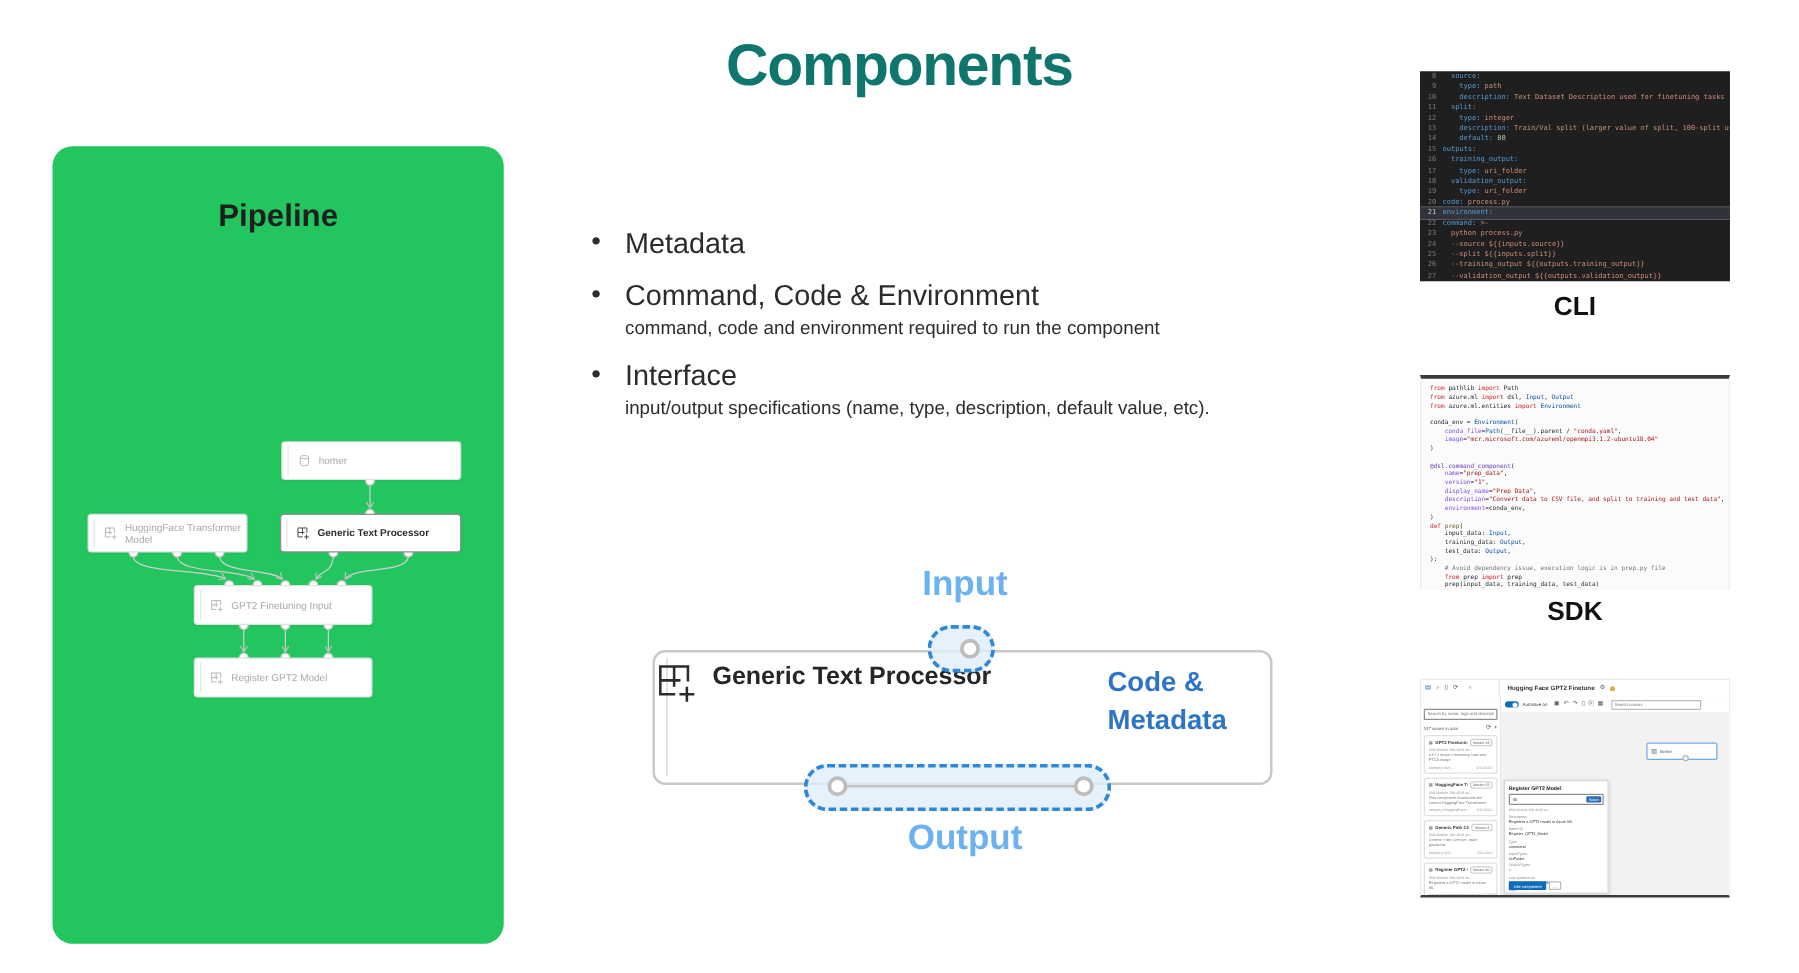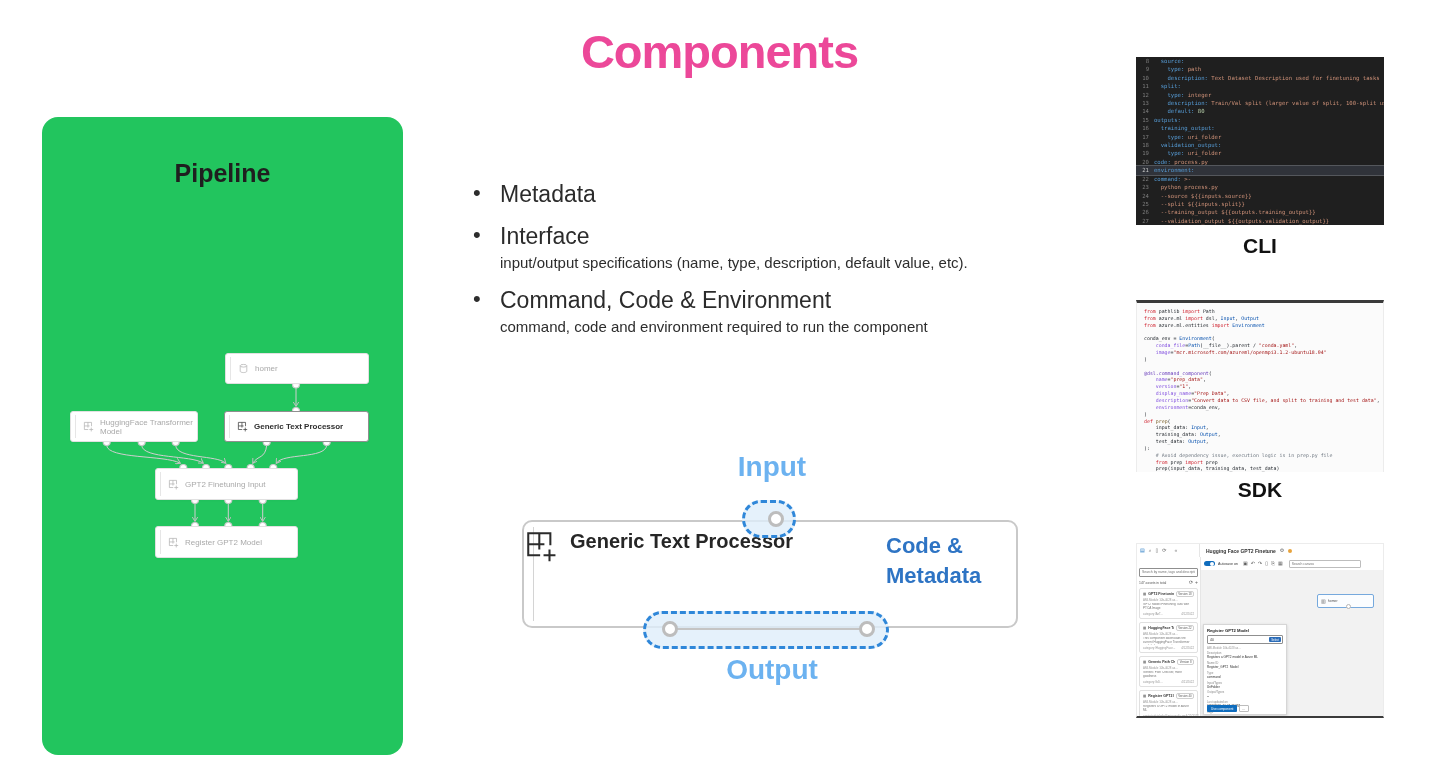--- a/index.html
+++ b/index.html
@@ -1,21 +1,21 @@
 <!DOCTYPE html>
 <html><head>
 <meta charset="utf-8">
 <style>
   html,body{margin:0;padding:0;background:#fff;}
   body{font-family:"Liberation Sans","DejaVu Sans",sans-serif;}
   .page{position:relative;width:1439px;height:778px;background:#fff;overflow:hidden;}
 
   
   .slide-title{position:absolute;left:0;top:24px;width:1439px;text-align:center;margin:0;
-    font-size:47px;font-weight:700;color:#ec4899;letter-spacing:-1px;}
+    font-size:47px;font-weight:700;color:#0f766e;letter-spacing:-1px;}
 
   
   .pipeline-panel{position:absolute;left:42px;top:117px;width:361px;height:638px;
     background:#22c55e;border-radius:16px;}
   .pipeline-title{position:absolute;left:0;top:42px;width:100%;text-align:center;
     font-size:25px;font-weight:700;color:#1f1f1f;}
   .pnode{position:absolute;background:#fff;border:1px solid #e1e1e1;border-radius:3px;
     display:flex;align-items:center;gap:6px;padding-left:12px;font-size:8px;color:#a9a9a9;
     box-shadow:0 1px 2px rgba(0,0,0,0.03);box-sizing:border-box;}
   .pnode::before{content:"";position:absolute;left:4px;top:3px;bottom:3px;width:1px;background:#e6e6e6;}
@@ -225,26 +225,26 @@
       </svg>
       <span>Register GPT2 Model</span>
     </div>
   </section>
 
   <ul class="bullets">
     <li>
       <span class="b-head">Metadata</span>
     </li>
     <li>
+      <span class="b-head">Command, Code &amp; Environment</span>
+      <span class="b-detail">command, code and environment required to run the component</span>
+    </li>
+    <li>
       <span class="b-head">Interface</span>
       <span class="b-detail">input/output specifications (name, type, description, default value, etc).</span>
-    </li>
-    <li>
-      <span class="b-head">Command, Code &amp; Environment</span>
-      <span class="b-detail">command, code and environment required to run the component</span>
     </li>
   </ul>
 
   <div class="d-label d-input-label">Input</div>
   <div class="d-card"></div>
   <svg class="d-node-icon" viewBox="0 0 20 20" fill="none" stroke="currentColor" stroke-width="1.2">
     <path d="M15.5 9.5 V2.5 H2.5 V15.5 H9.5"></path>
       <path d="M2.5 9 H12 M9 2.5 V12"></path>
       <path d="M15 12 V19 M11.5 15.5 H18.5"></path>
   </svg>

